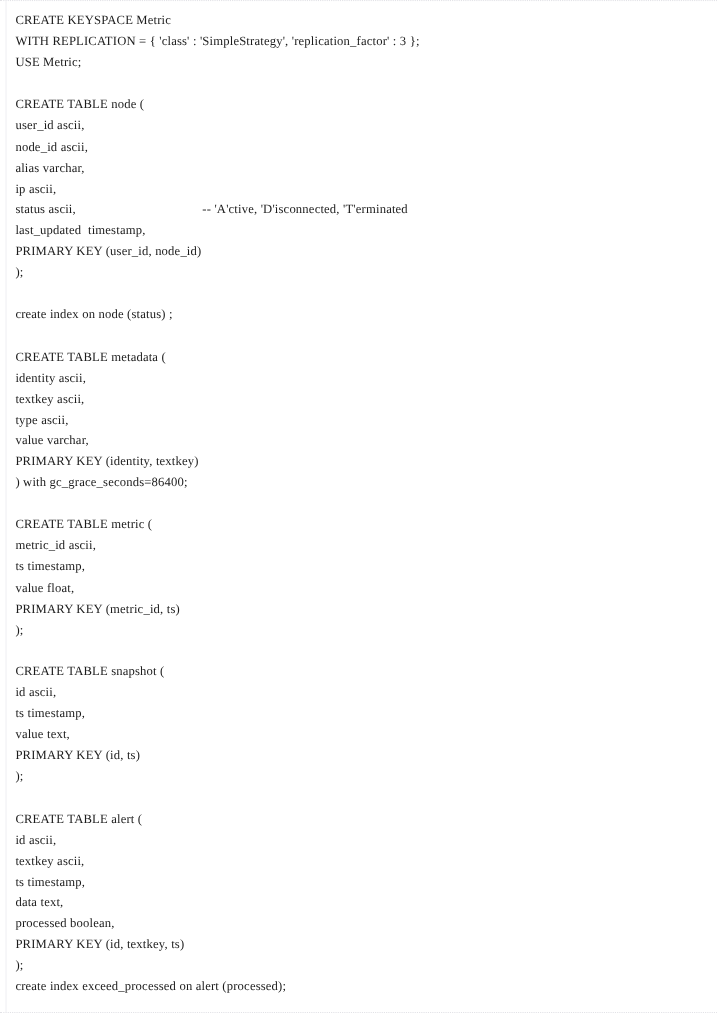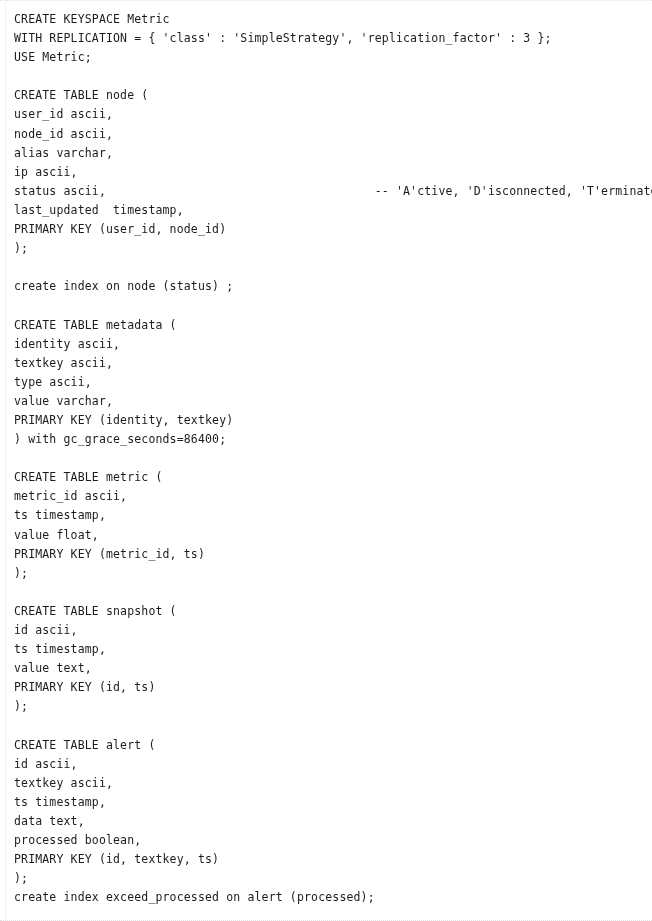--- a/index.html
+++ b/index.html
@@ -47,20 +47,21 @@
     white-space: pre;
     letter-spacing: 0.15px;
     -webkit-font-smoothing: antialiased;
   }
 
   .code-line {
     display: block;
     height: 19.1px;
     white-space: pre;
     color: #1c1c1c;
+    font-family: Liberation Serif, serif;
   }
 
   .code-line.blank {
     color: transparent;
   }
 </style>
 </head>
 <body>
 
 <div id="code-listing">

